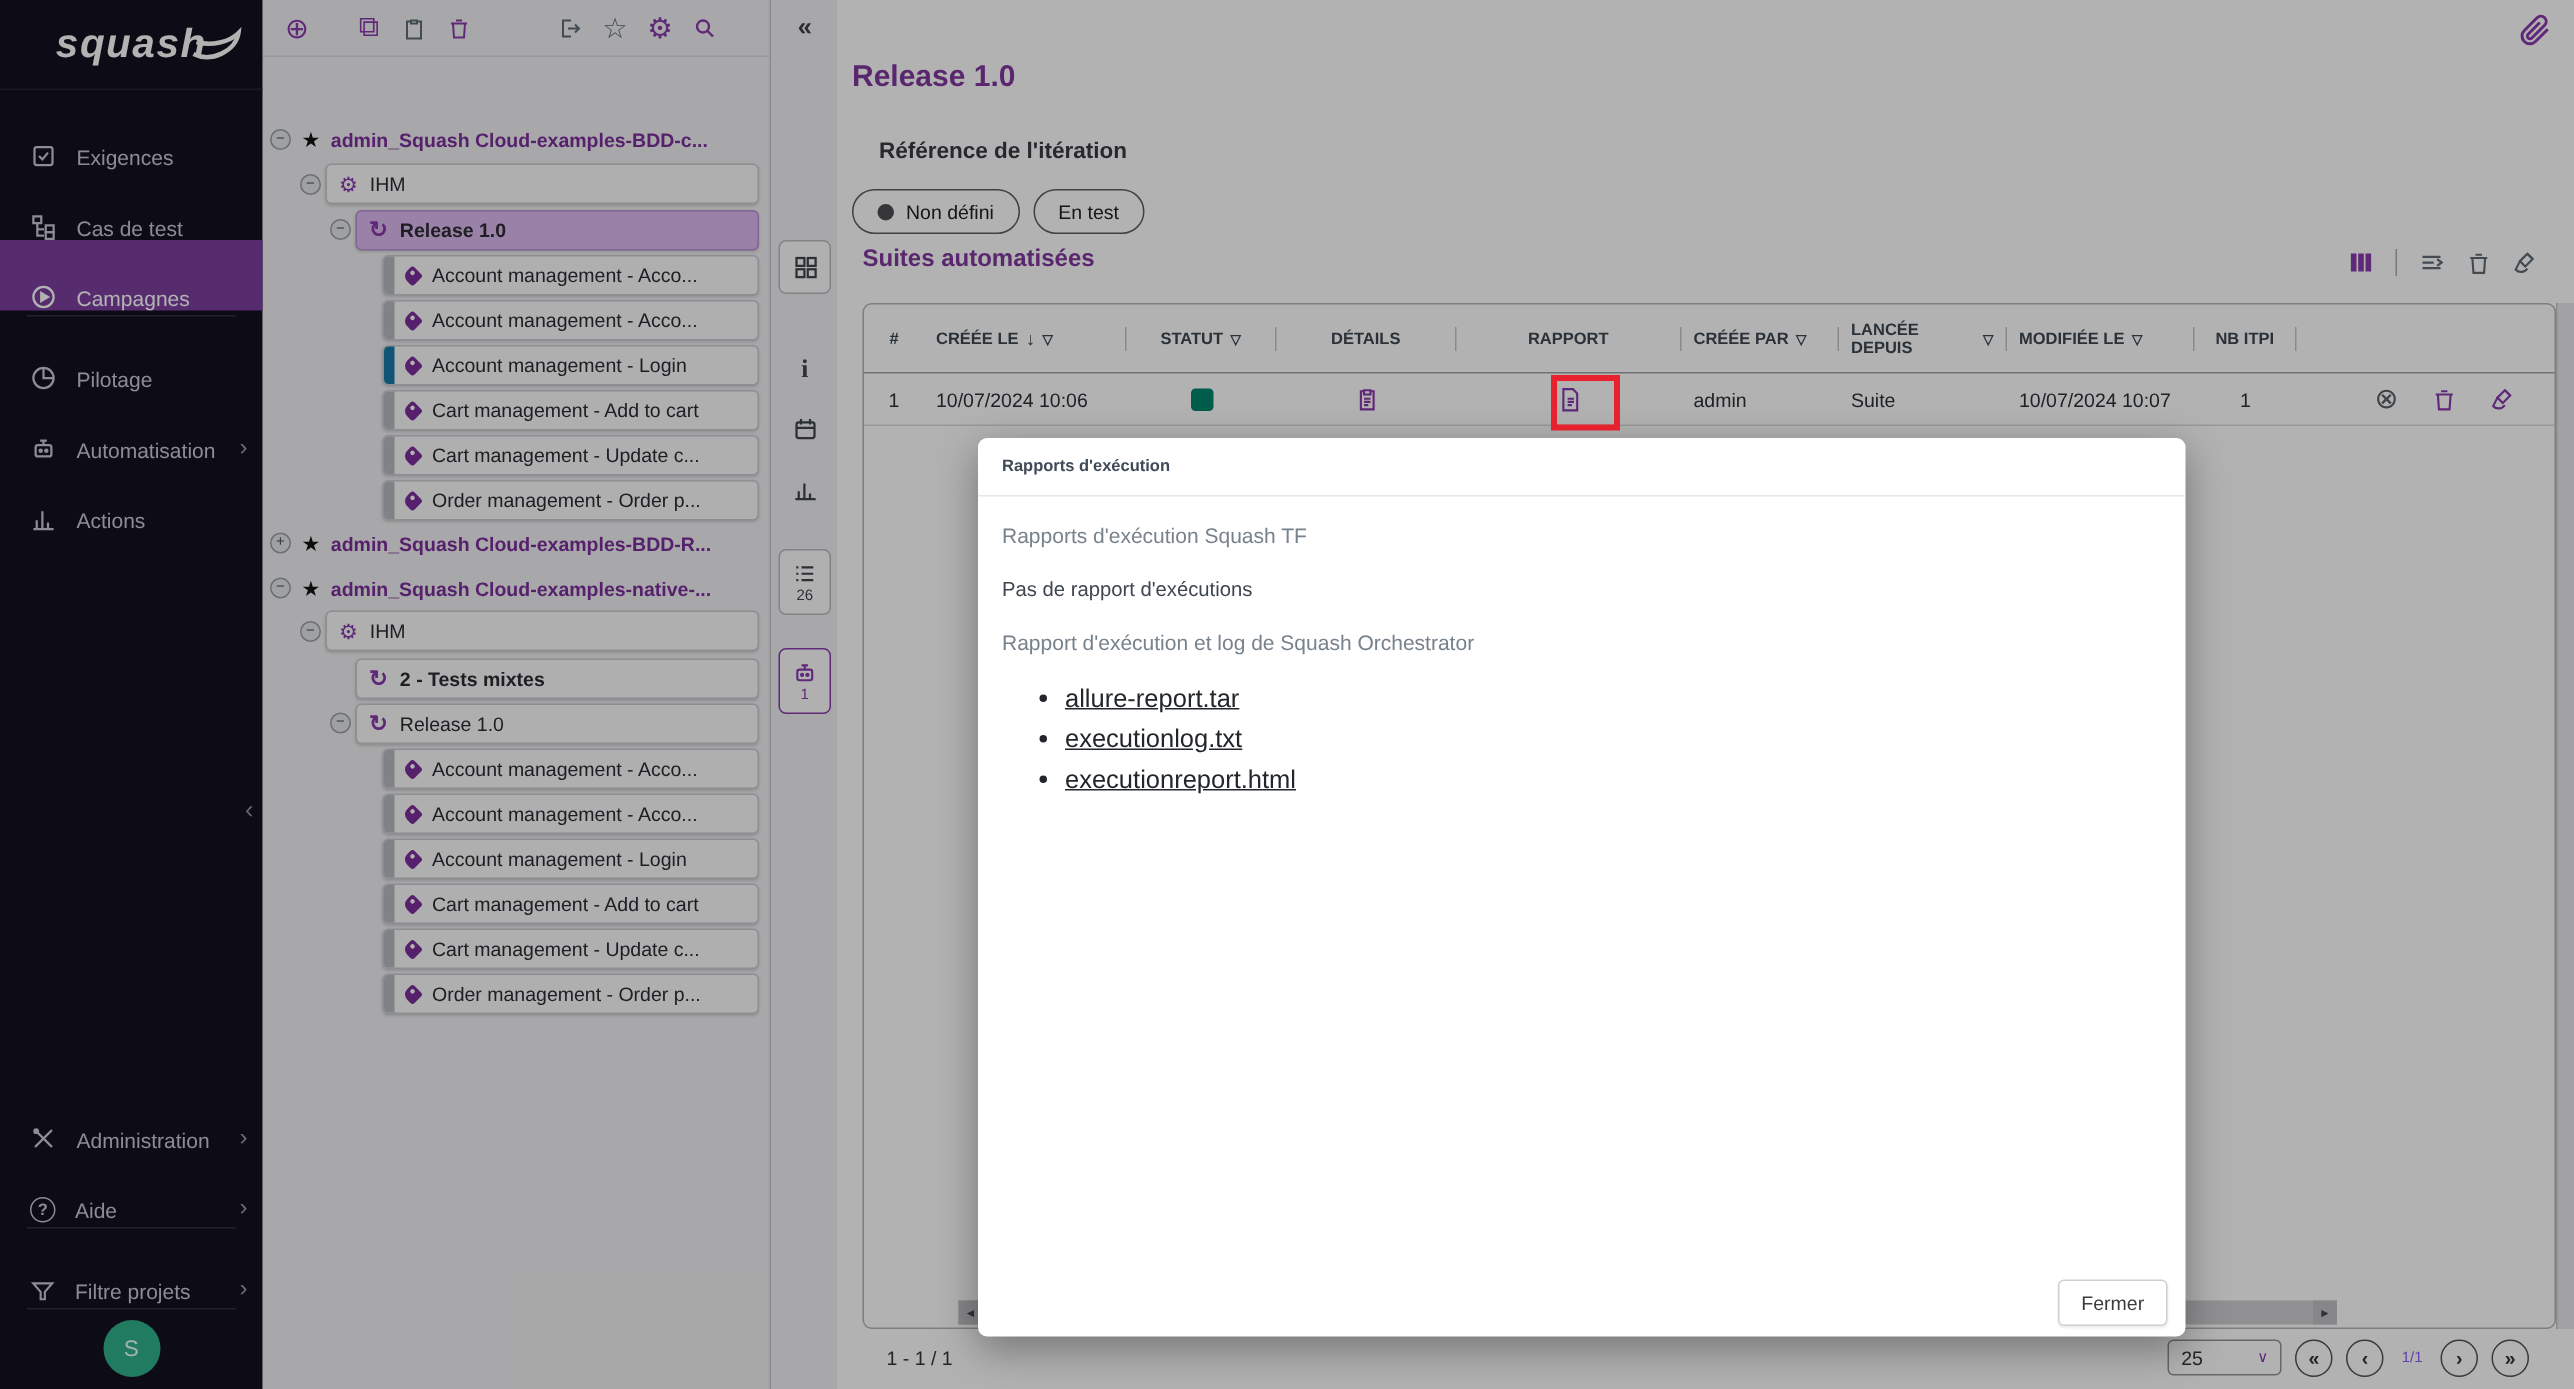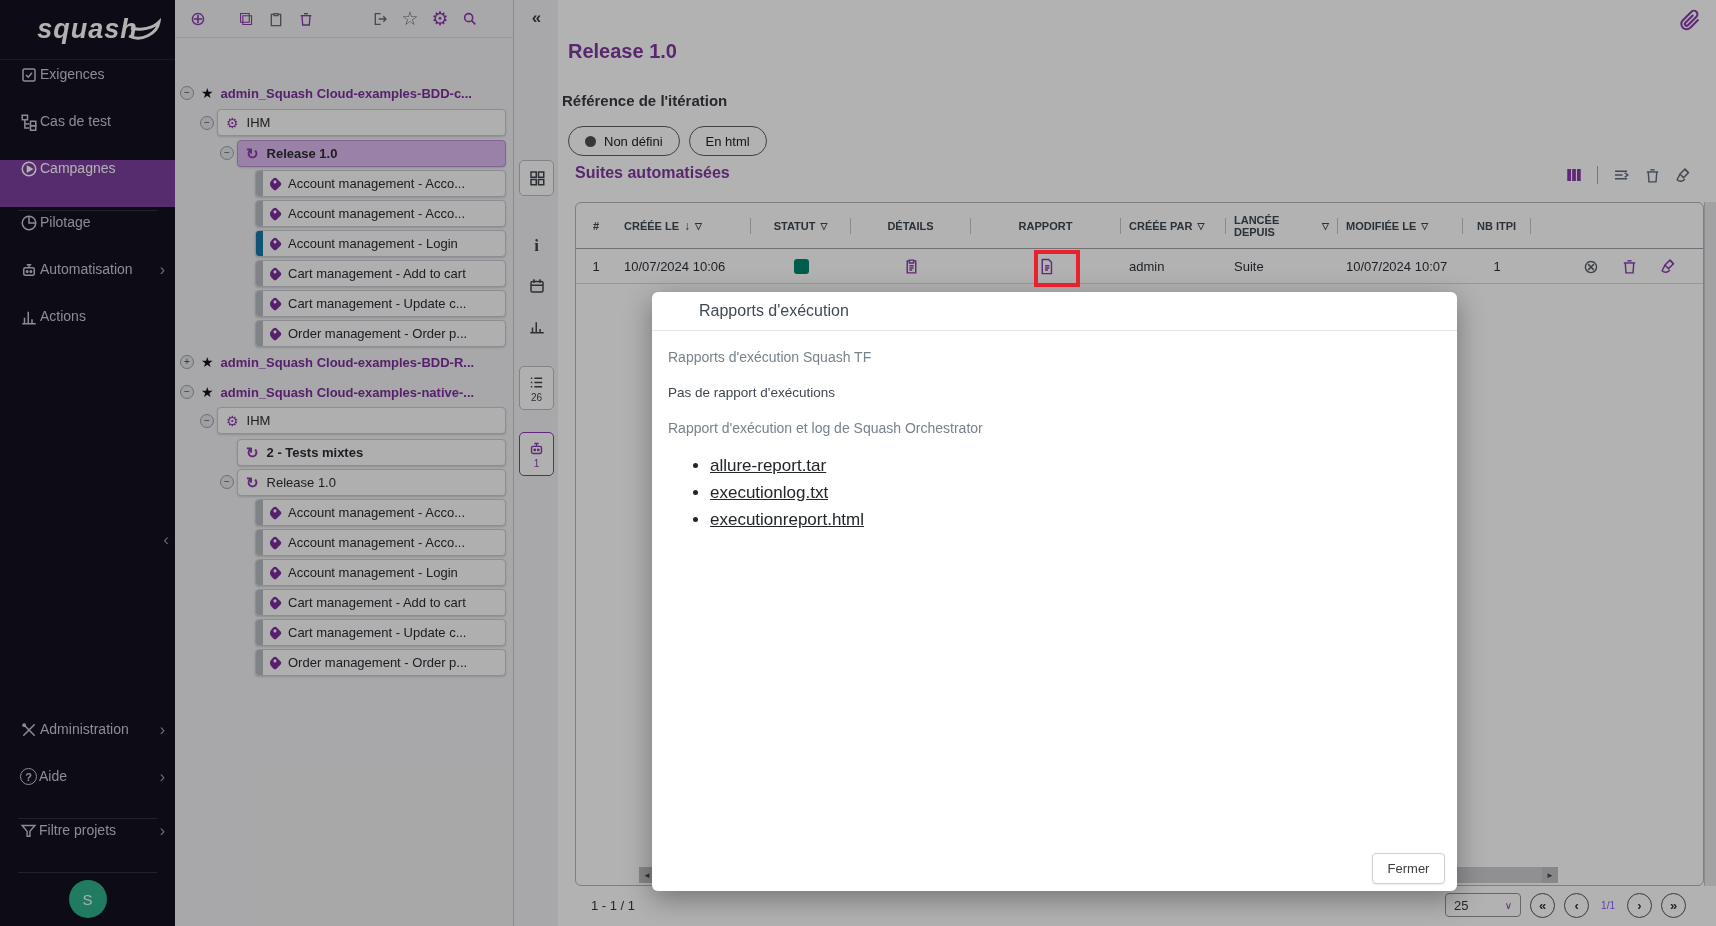--- a/index.html
+++ b/index.html
@@ -5,21 +5,21 @@
   * { margin:0; padding:0; box-sizing:border-box; }
   html,body { width:1716px; height:926px; font-family:"Liberation Sans", sans-serif; }
   .app { position:relative; width:1716px; height:926px; overflow:hidden; background:#ffffff; }
 
   
   .sidebar { position:absolute; left:0; top:0; width:175px; height:926px; background:#14101f; z-index:10; }
   .logo { height:60px; display:flex; align-items:center; justify-content:center; border-bottom:1px solid #2a2637; position:relative; }
   .logo-text { color:#fff; font-size:27px; font-weight:bold; font-style:italic; letter-spacing:1px; position:relative; }
   .logo-swoosh { position:absolute; right:14px; top:12px; }
   .nav { position:absolute; top:66px; left:0; right:0; }
-  .nav-item { height:47px; display:flex; align-items:flex-start; gap:2px; padding:0 10px 0 20px; color:#c7cad3; font-size:14px; cursor:pointer; }
+  .nav-item { height:47px; display:flex; align-items:flex-end; gap:13px; padding:0 10px 0 20px; color:#c7cad3; font-size:14px; cursor:pointer; }
   .nav-item svg { flex:0 0 auto; }
   .nav-item.active { background:#7b3fa0; color:#ffffff; }
   .nav-div { height:1px; background:#34303f; margin:3px 18px; }
   .nav-chev { margin-left:auto; color:#9a9eab; font-size:16px; }
   .side-collapse { position:absolute; right:6px; top:530px; color:#8d919e; font-size:17px; cursor:pointer; }
   .side-bottom { position:absolute; bottom:0; left:0; right:0; }
   .avatar-row { height:50px; display:flex; justify-content:center; align-items:flex-start; padding-top:4px; }
   .avatar { width:38px; height:38px; border-radius:50%; background:#2eb08a; color:#eafff6; font-size:15px; display:flex; align-items:center; justify-content:center; }
 
   
@@ -51,21 +51,21 @@
   .railbtn.boxed { border:1px solid #b9bcc2; background:#fdfdfe; border-radius:5px;text-align:right; }
   .rail-num { font-size:10px; color:#3f464d; margin-top:1px; }
 
   
   .content { position:absolute; left:558px; top:0; right:0; bottom:0; background:#fff; }
   .breadcrumb { position:absolute; left:10px; top:14px; font-size:13px; }
   .breadcrumb .proj { color:#8239a0; cursor:pointer; }
   .breadcrumb .cur { color:#3c3c44; }
   .paperclip { position:absolute; right:14px; top:8px; color:#8a3aad; cursor:pointer; }
   .page-title { position:absolute; left:10px; top:40px; font-size:20px; font-weight:bold; color:#8239a0; }
-  .ref-label { position:absolute; left:4px; top:92px; font-size:15px; font-weight:bold; color:#3a3a42; }
+  .ref-label { position:absolute; left:28px; top:92px; font-size:15px; font-weight:bold; color:#3a3a42; }
   .chips { position:absolute; left:10px; top:126px; display:flex; gap:9px; }
   .chip { height:30px; border:1px solid #5e5e64; border-radius:15px; display:flex; align-items:center; gap:8px; padding:0 16px; font-size:13px; color:#222; background:transparent; cursor:pointer; }
   .chip .dot { width:11px; height:11px; border-radius:50%; background:#4f4f55; }
   .section-title { position:absolute; left:17px; top:164px; font-size:16px; font-weight:bold; color:#8239a0; }
   .table-tools { position:absolute; right:24px; top:166px; display:flex; align-items:center; gap:14px; }
   .table-tools .vsep { width:1px; height:18px; background:#a9adb2; }
   .ticon { cursor:pointer; display:flex; }
 
   .gridbox { position:absolute; left:17px; top:202px; width:1129px; height:684px; border:1px solid #b3b6ba; border-radius:6px; background:#fff; }
   .thead { position:absolute; top:0; left:0; right:0; height:46px; display:flex; align-items:center; border-bottom:1px solid #9fa3a8; }
@@ -91,21 +91,21 @@
   .pager-right { position:absolute; right:30px; display:flex; align-items:center; gap:9px; }
   .psel { width:76px; height:24px; border:1px solid #8f969c; border-radius:4px; display:flex; align-items:center; justify-content:space-between; padding:0 8px; font-size:13px; color:#33363a; background:#fff; cursor:pointer; }
   .psel .pchev { color:#8a3aad; font-size:10px; }
   .pgbtn { width:25px; height:25px; border:1.5px solid #4f555b; border-radius:50%; display:flex; align-items:center; justify-content:center; font-size:13px; font-weight:bold; color:#33363a; background:transparent; cursor:pointer; }
   .pgind { font-size:10px; color:#8b5cf6; margin:0 3px; }
 
   
   .overlay { position:absolute; inset:0; background:rgba(0,0,0,0.30); z-index:100; }
   .modal { position:absolute; left:652px; top:292px; width:805px; height:599px; background:#fff; border-radius:6px; box-shadow:0 8px 28px rgba(0,0,0,.35); z-index:110; }
   .modal-head { height:39px; border-bottom:1px solid #e4e6e8; display:flex; align-items:center; padding:0 16px; }
-  .modal-title { font-size:16px; font-weight:normal; color:#3f4a56;margin-left:31px; }
+  .modal-title { font-size:11px; font-weight:bold; color:#3f4a56; }
   .modal-body { padding:18px 16px; }
   .m-section { font-size:14px; color:#77828c; margin-bottom:20px; }
   .m-text { font-size:13.5px; color:#3f4650; margin-bottom:20px; }
   .m-list { margin:10px 0 0 42px; }
   .m-list li { margin-bottom:7px; font-size:17px; color:#22262a; }
   .m-list a { color:#22262a; text-decoration:underline; cursor:pointer; }
   .modal-close-btn { position:absolute; right:12px; bottom:7px; width:73px; height:31px; background:#fff; border:1px solid #cfcfcf; border-radius:4px; font-size:13px; color:#3c3c3c; font-family:"Liberation Sans",sans-serif; cursor:pointer; box-shadow:0 1px 2px rgba(0,0,0,.08); }
   .redbox { position:absolute; left:1034px; top:250px; width:46px; height:37px; border:4px solid #e8212e; z-index:120; }
 
   svg { display:block; }
@@ -414,21 +414,21 @@
         </svg>
       </span>
     <h1 class="page-title">Release 1.0</h1>
     <div class="ref-label">Référence de l'itération</div>
     <div class="chips">
       <button class="chip">
           <span class="dot"></span>
           <span>Non défini</span>
         </button>
       <button class="chip">
-          <span>En html</span>
+          <span>En test</span>
         </button>
     </div>
 
     <div class="section-title">Suites automatisées</div>
     <div class="table-tools">
       <span class="ticon purple">
           <svg width="18" height="18" viewBox="0 0 24 24" fill="currentColor">
             <rect x="3" y="4" width="5" height="16"></rect>
             <rect x="9.5" y="4" width="5" height="16"></rect>
             <rect x="16" y="4" width="5" height="16"></rect>

